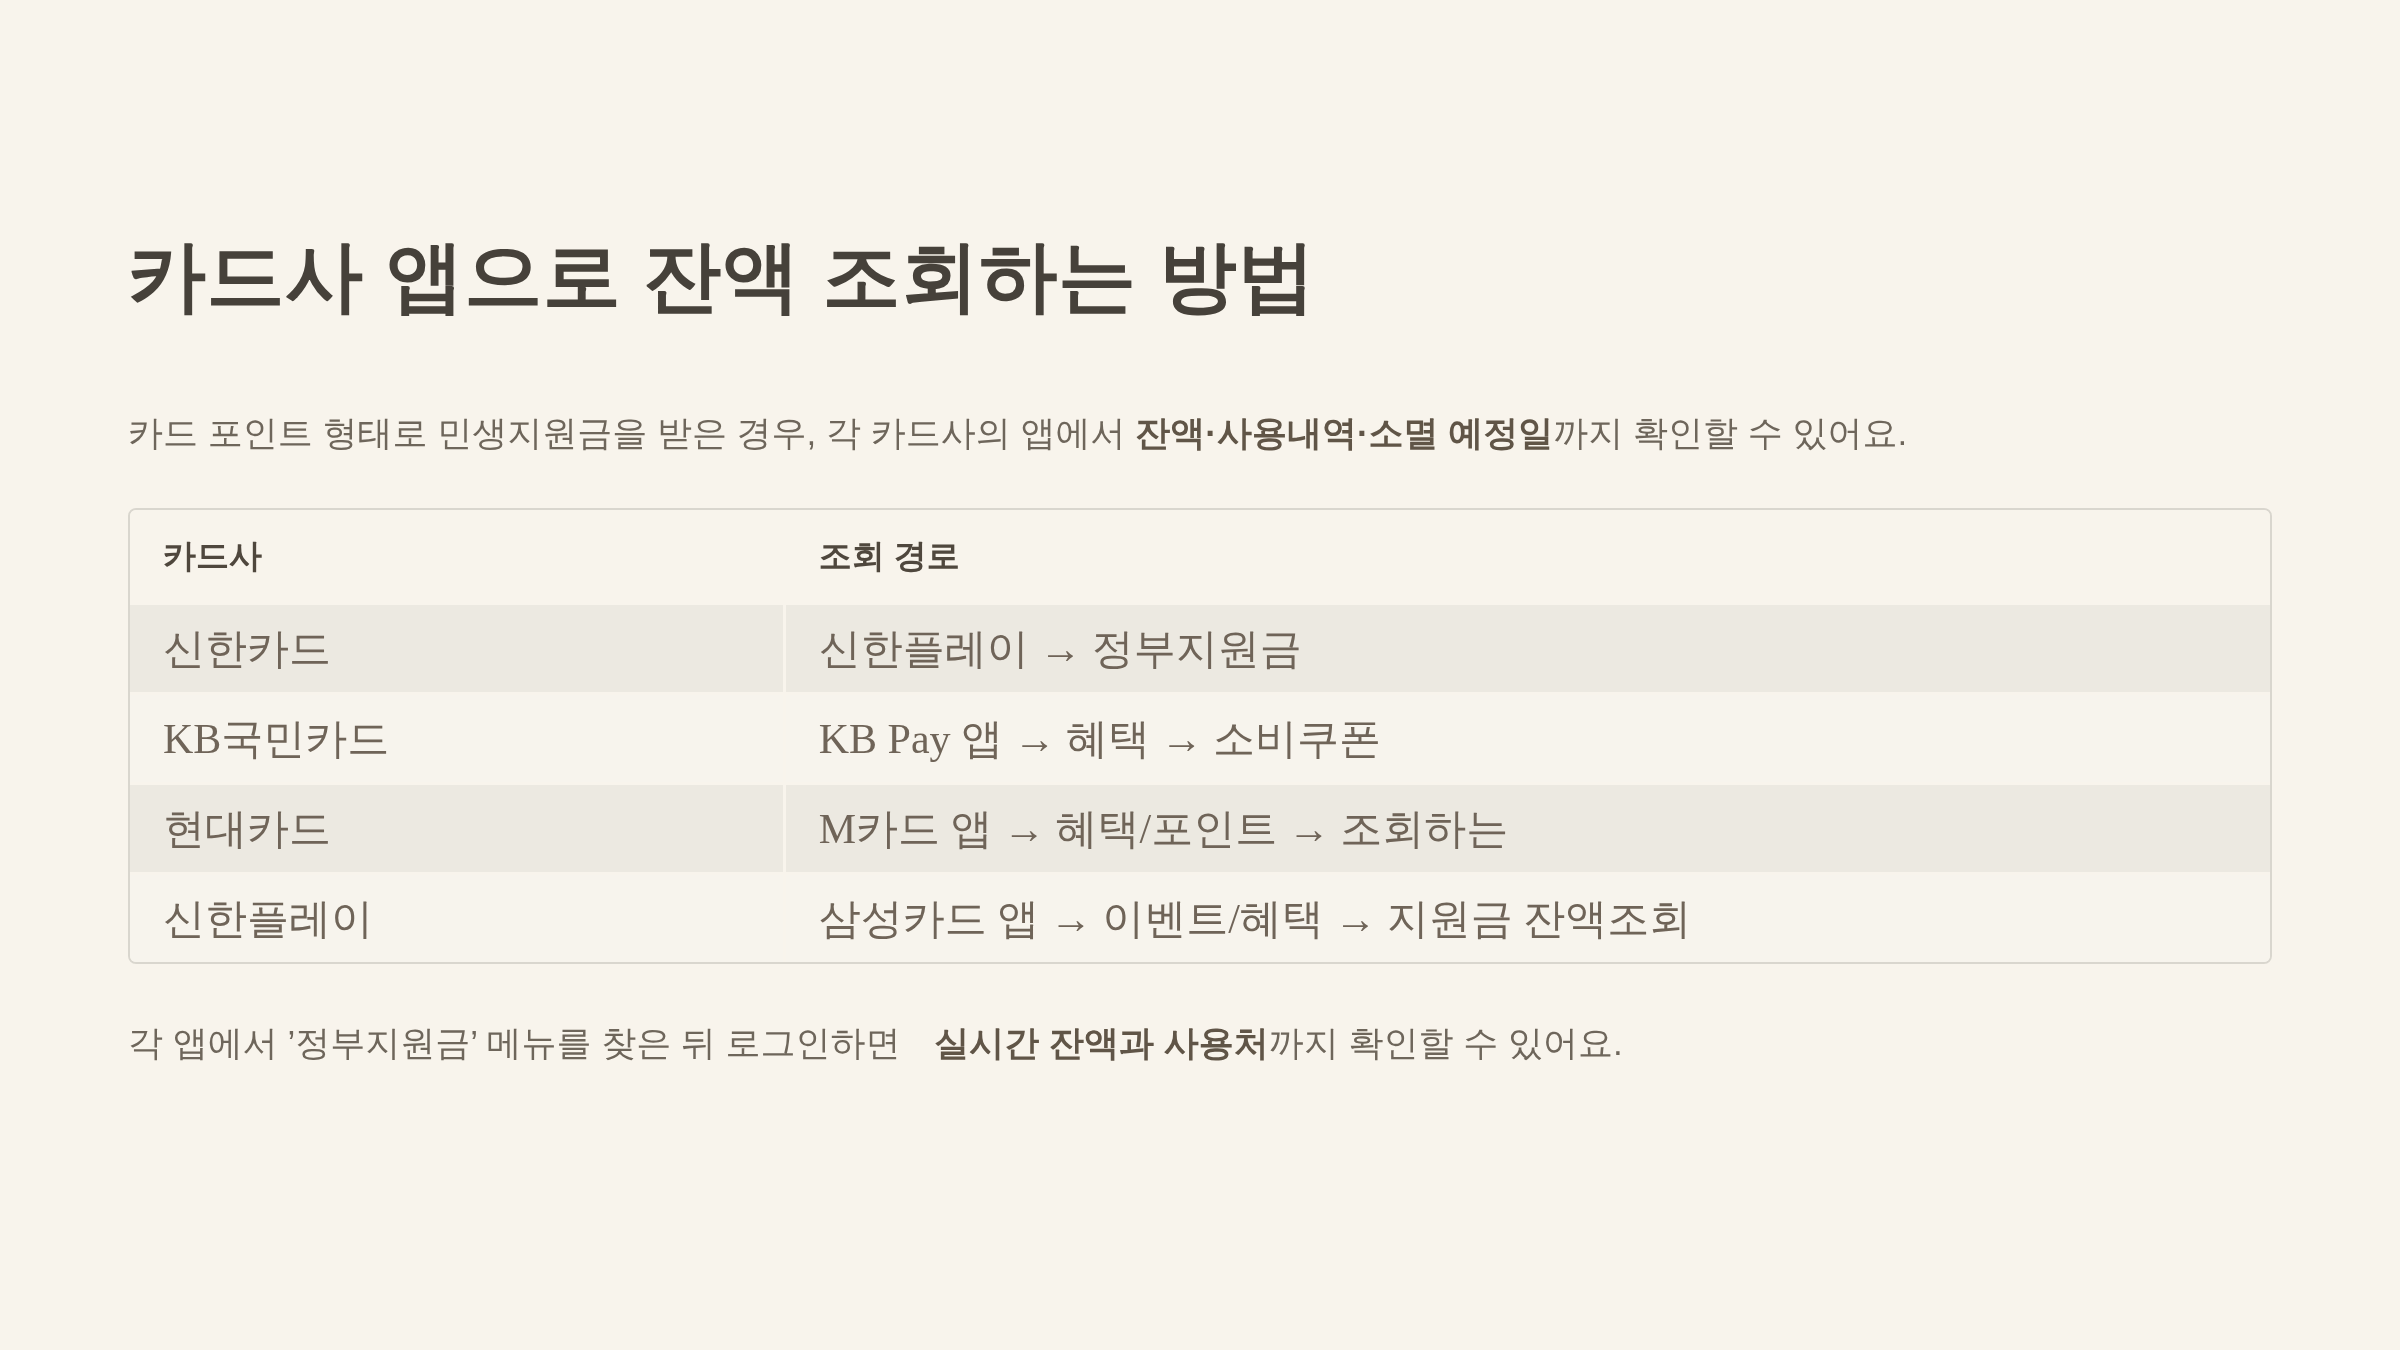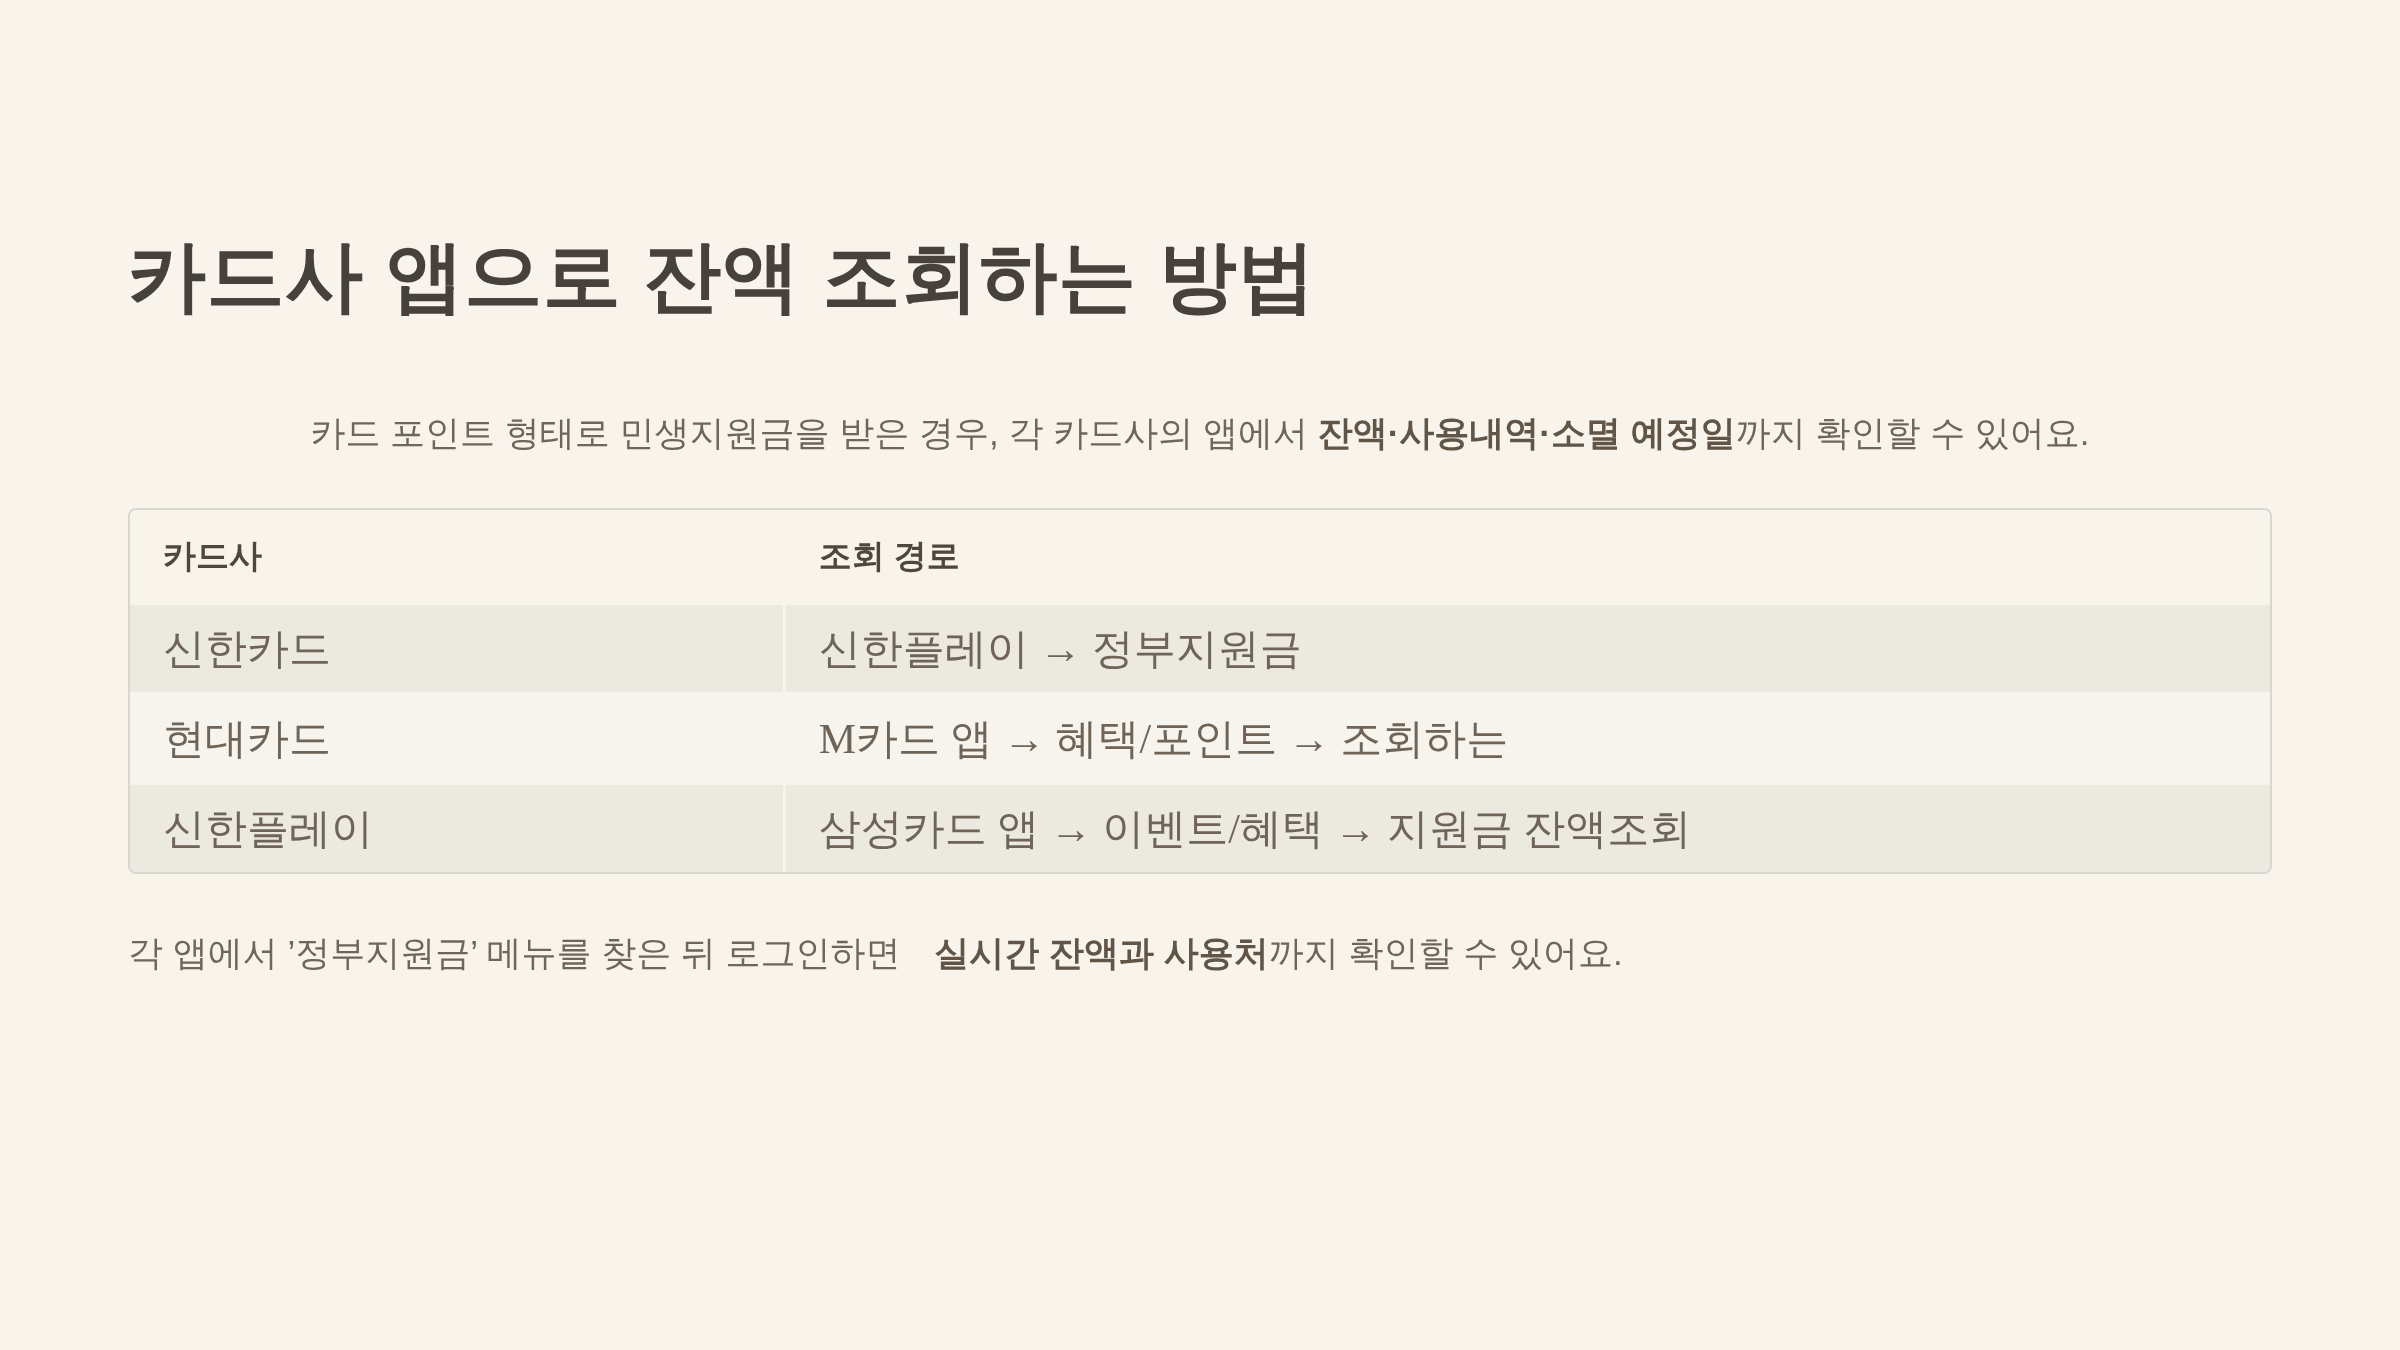--- a/index.html
+++ b/index.html
@@ -31,21 +31,20 @@
     line-height: 1.2;
     font-weight: 600;
     letter-spacing: 0.5px;
     color: var(--title-text);
   }
   p.lead {
     margin: 0 0 50px 0;
     font-size: 35px;
     line-height: 1.45;
     color: var(--body-text);
-    text-align: center;
   }
   p.lead strong {
     color: var(--bold-text);
     font-weight: 700;
   }
   .table-frame {
     border: 2px solid var(--table-border);
     border-radius: 8px;
     overflow: hidden;
     margin: 0 0 54px 0;
@@ -115,20 +114,24 @@
           <th>카드사</th>
           <th>조회 경로</th>
         </tr>
       </thead>
       <tbody>
         <tr>
           <td>신한카드</td>
           <td>신한플레이 → 정부지원금</td>
         </tr>
         <tr>
+          <td>KB국민카드</td>
+          <td>KB Pay 앱 → 혜택 → 소비쿠폰</td>
+        </tr>
+        <tr>
           <td>현대카드</td>
           <td>M카드 앱 → 혜택/포인트 → 조회하는</td>
         </tr>
         <tr>
           <td>신한플레이</td>
           <td>삼성카드 앱 → 이벤트/혜택 → 지원금 잔액조회</td>
         </tr>
       </tbody>
     </table>
   </div>

